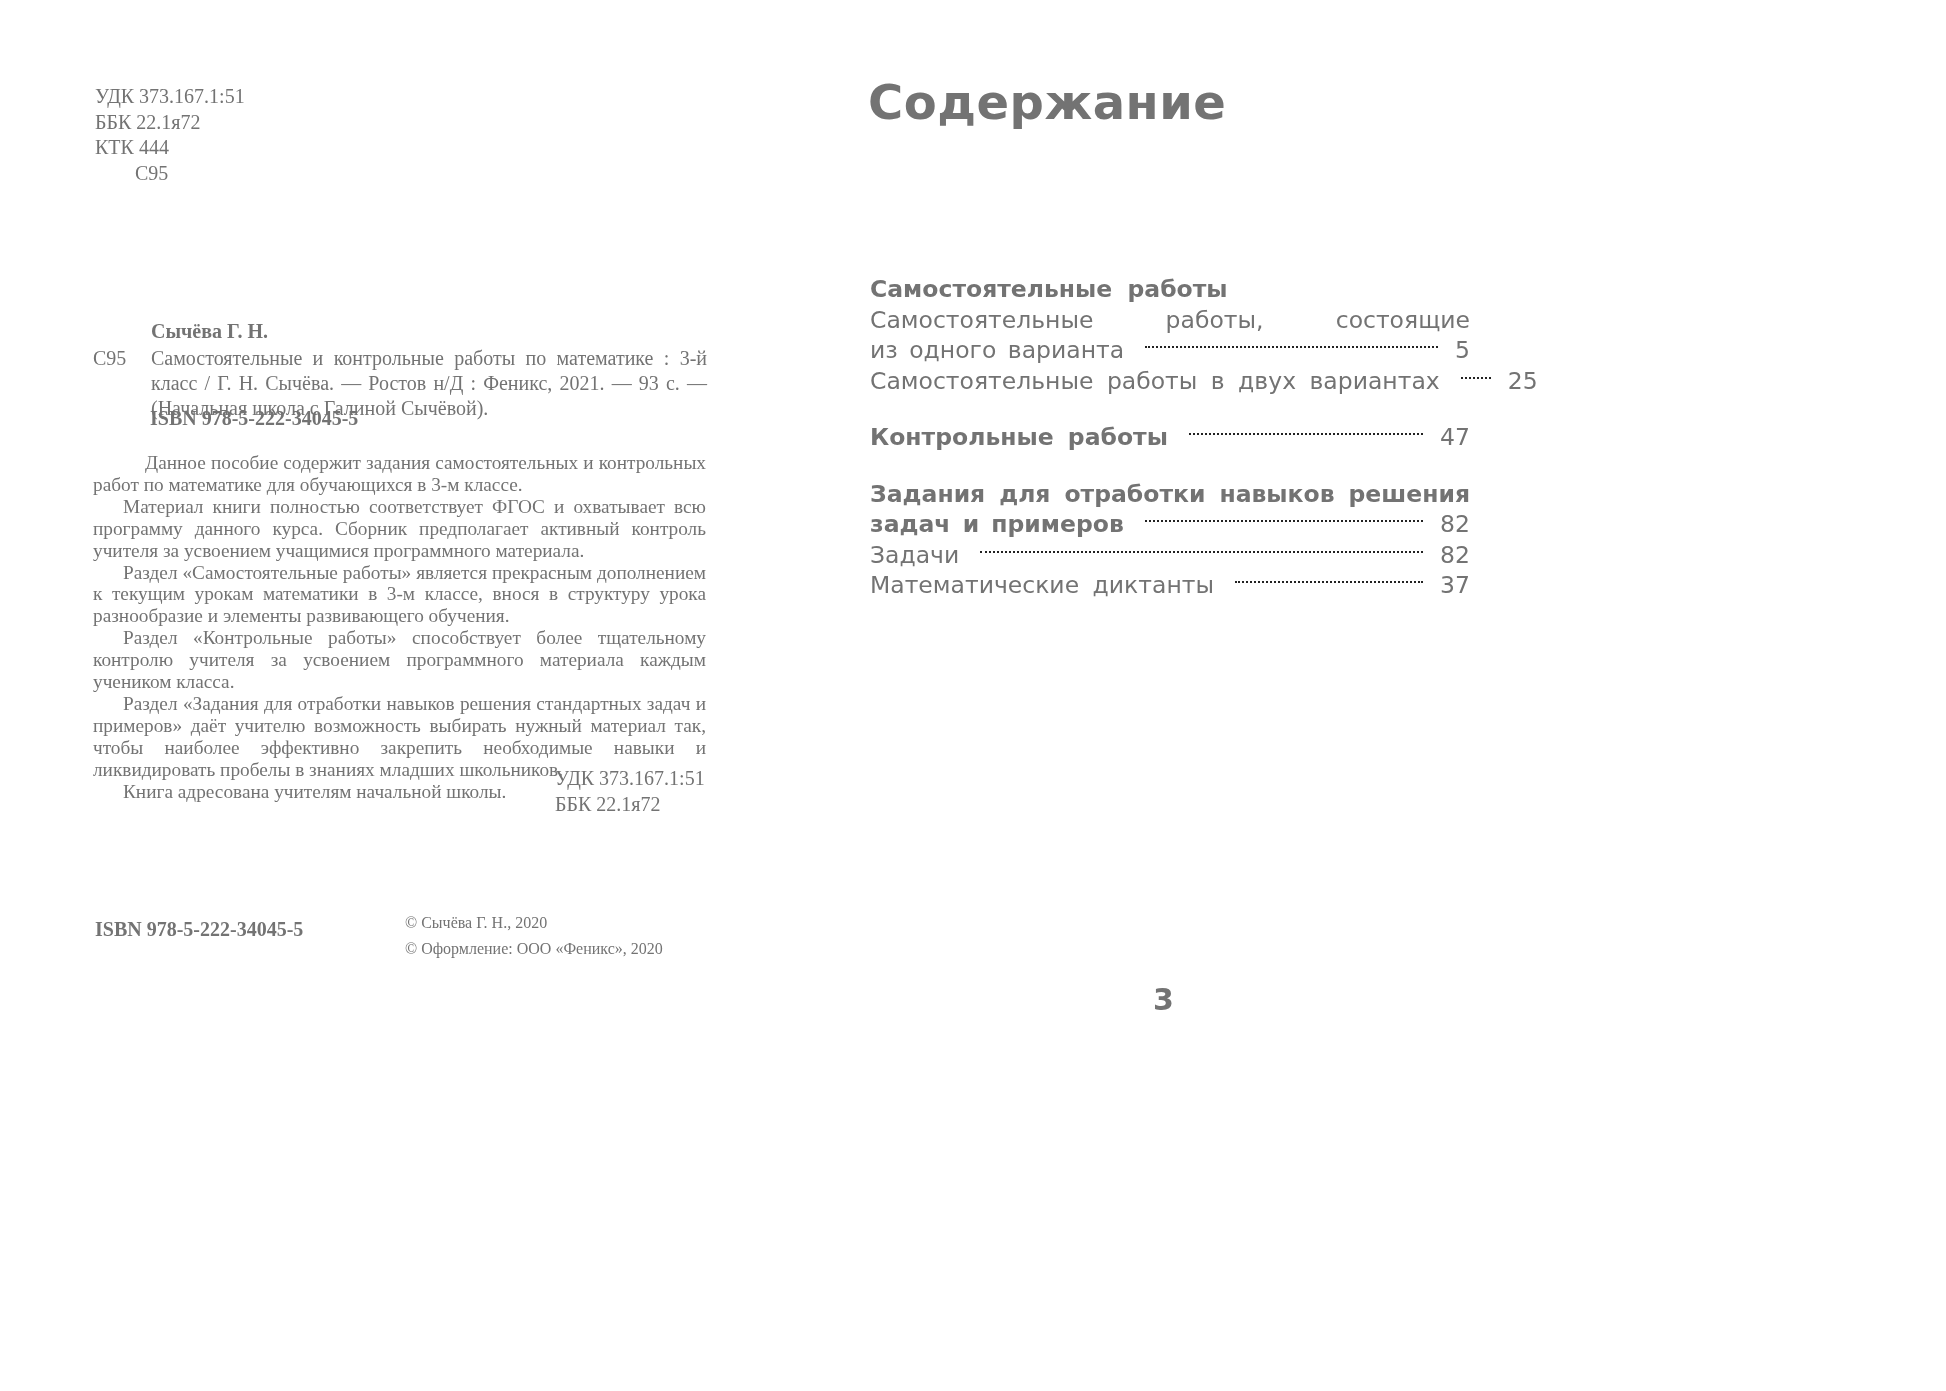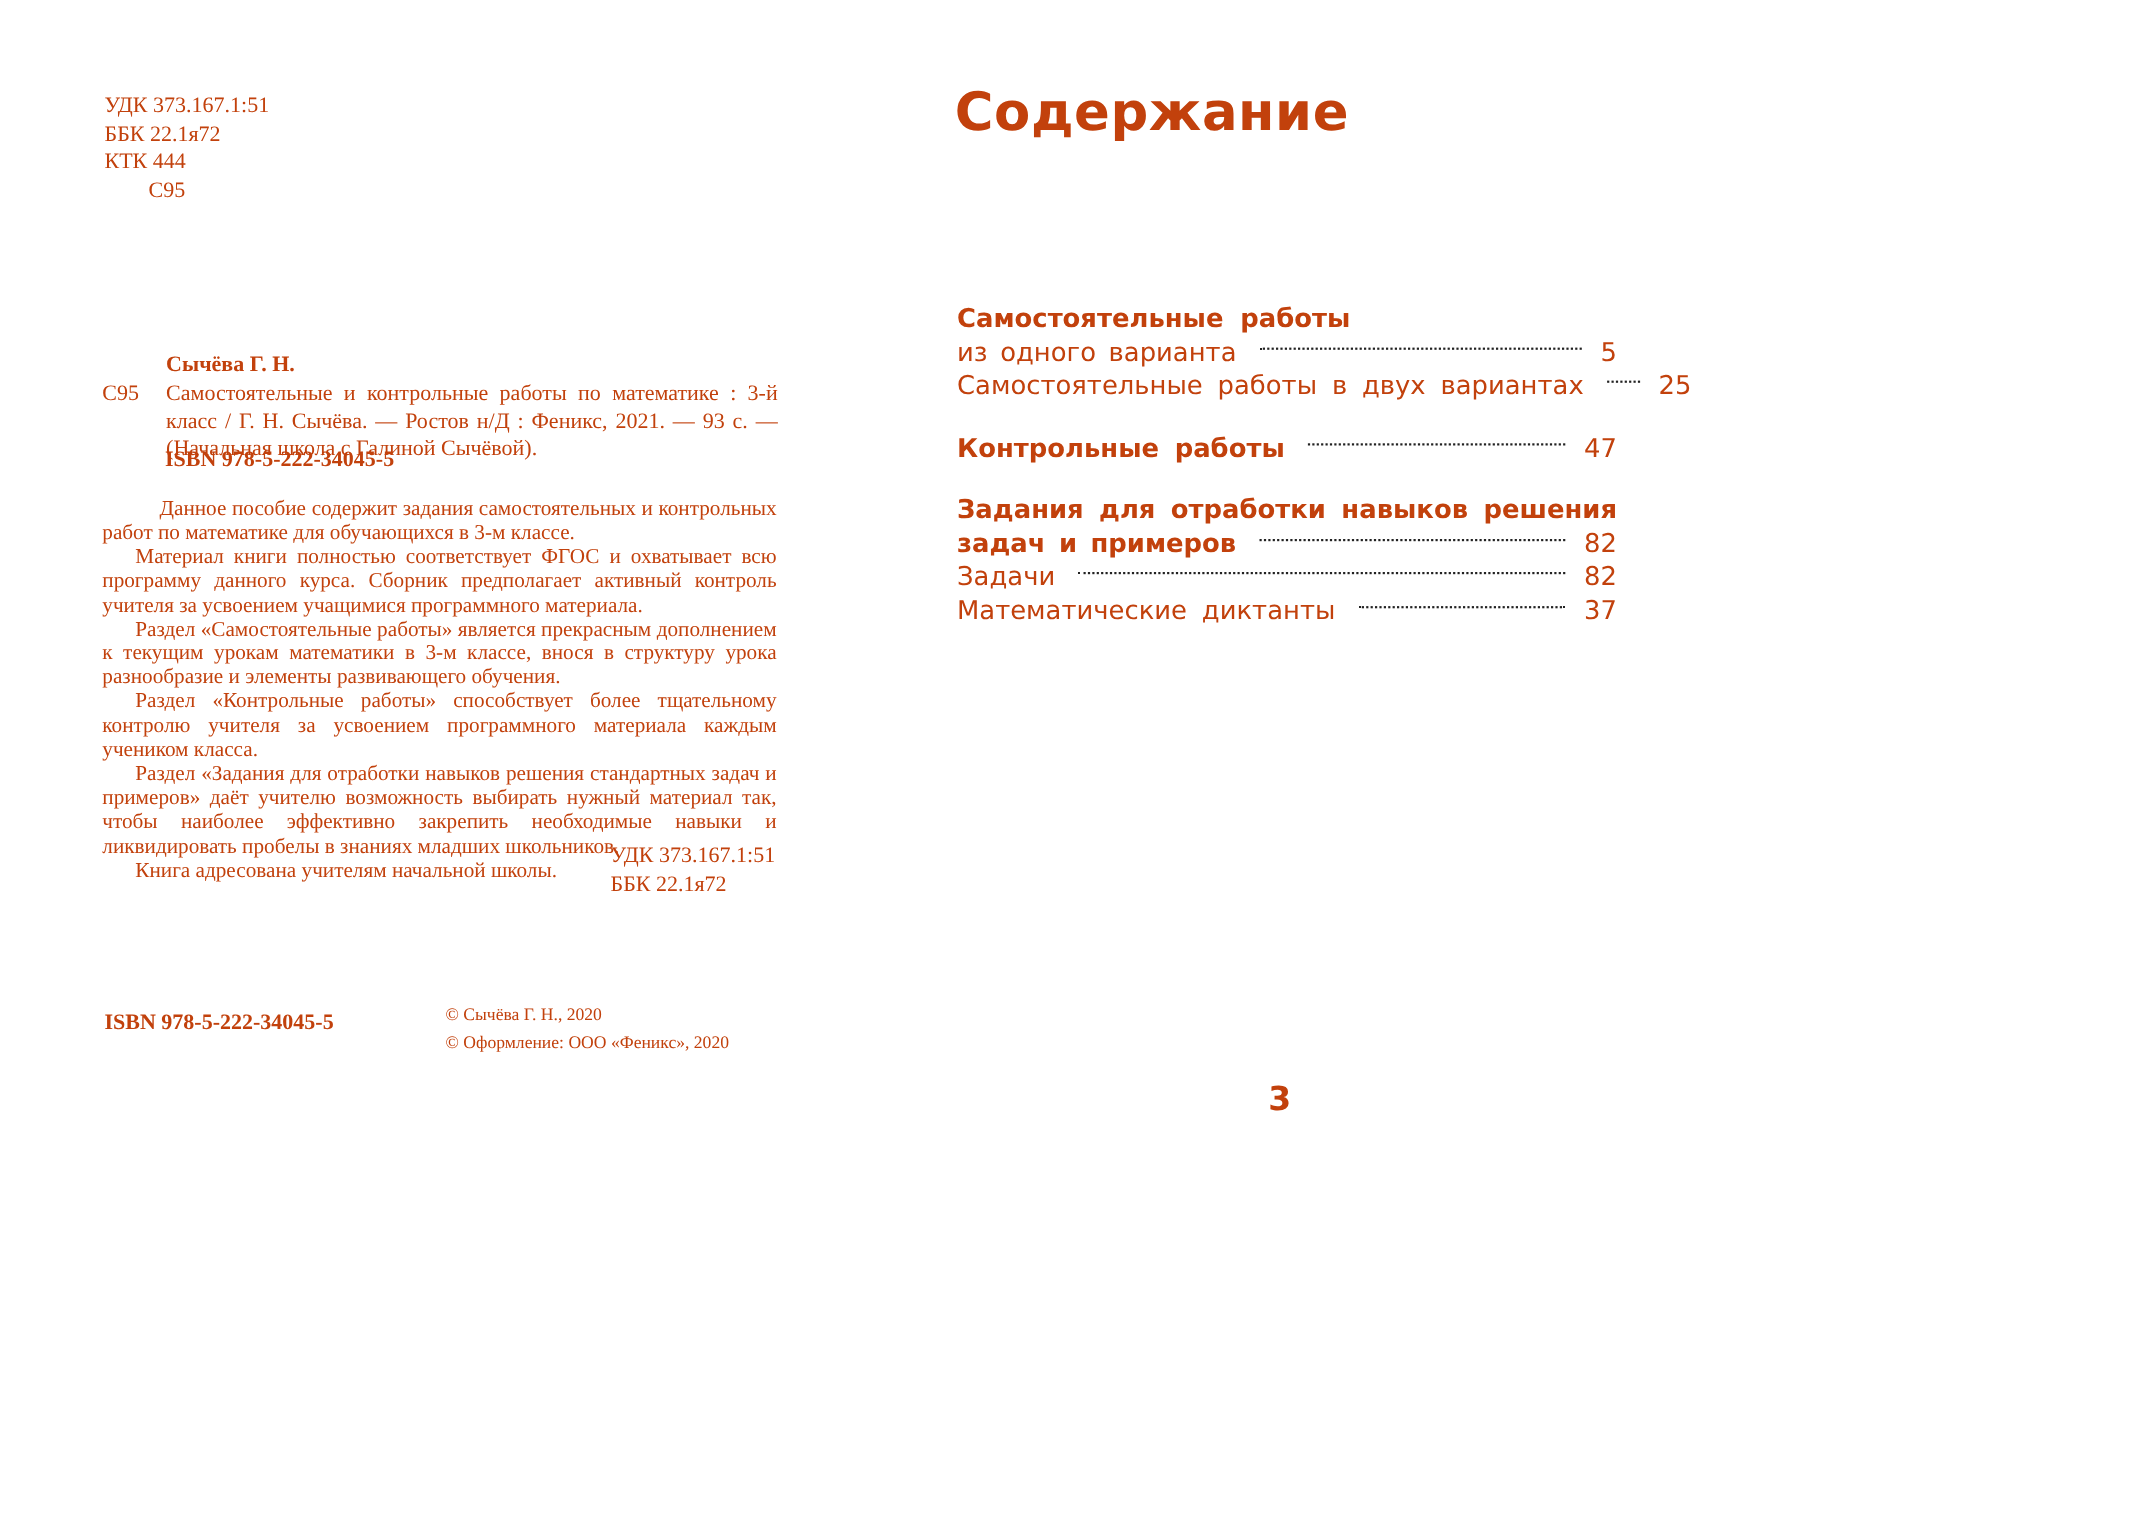--- a/index.html
+++ b/index.html
@@ -5,21 +5,21 @@
   html, body {
     margin: 0;
     padding: 0;
     background: #d9d9d9;
   }
   .spread {
     position: relative;
     width: 1946px;
     height: 1391px;
     background: #ffffff;
-    color: #c2410c;
+    color: #737373;
     font-family: "Liberation Serif", "DejaVu Serif", serif;
     overflow: hidden;
   }
   .abs { position: absolute; }
   .sans { font-family: "DejaVu Sans", "Liberation Sans", sans-serif; }
   .bold { font-weight: bold; }
 
   
   .imprint {
     left: 95px; top: 84px;
@@ -124,20 +124,21 @@
     <div>© Оформление: ООО «Феникс», 2020</div>
   </div>
 
   <div class="abs toc-title sans">Содержание</div>
 
   <div class="abs toc sans">
 
     <div class="toc-heading">Самостоятельные работы</div>
 
     <div>
+      <div class="jline">Самостоятельные работы, состоящие</div>
       <div class="row">
         <span class="label ws4">из одного варианта</span>
         <span class="leader"></span>
         <span class="pg">5</span>
       </div>
     </div>
 
     <div class="row">
       <span class="label ws6">Самостоятельные работы в двух вариантах</span>
       <span class="leader"></span>

